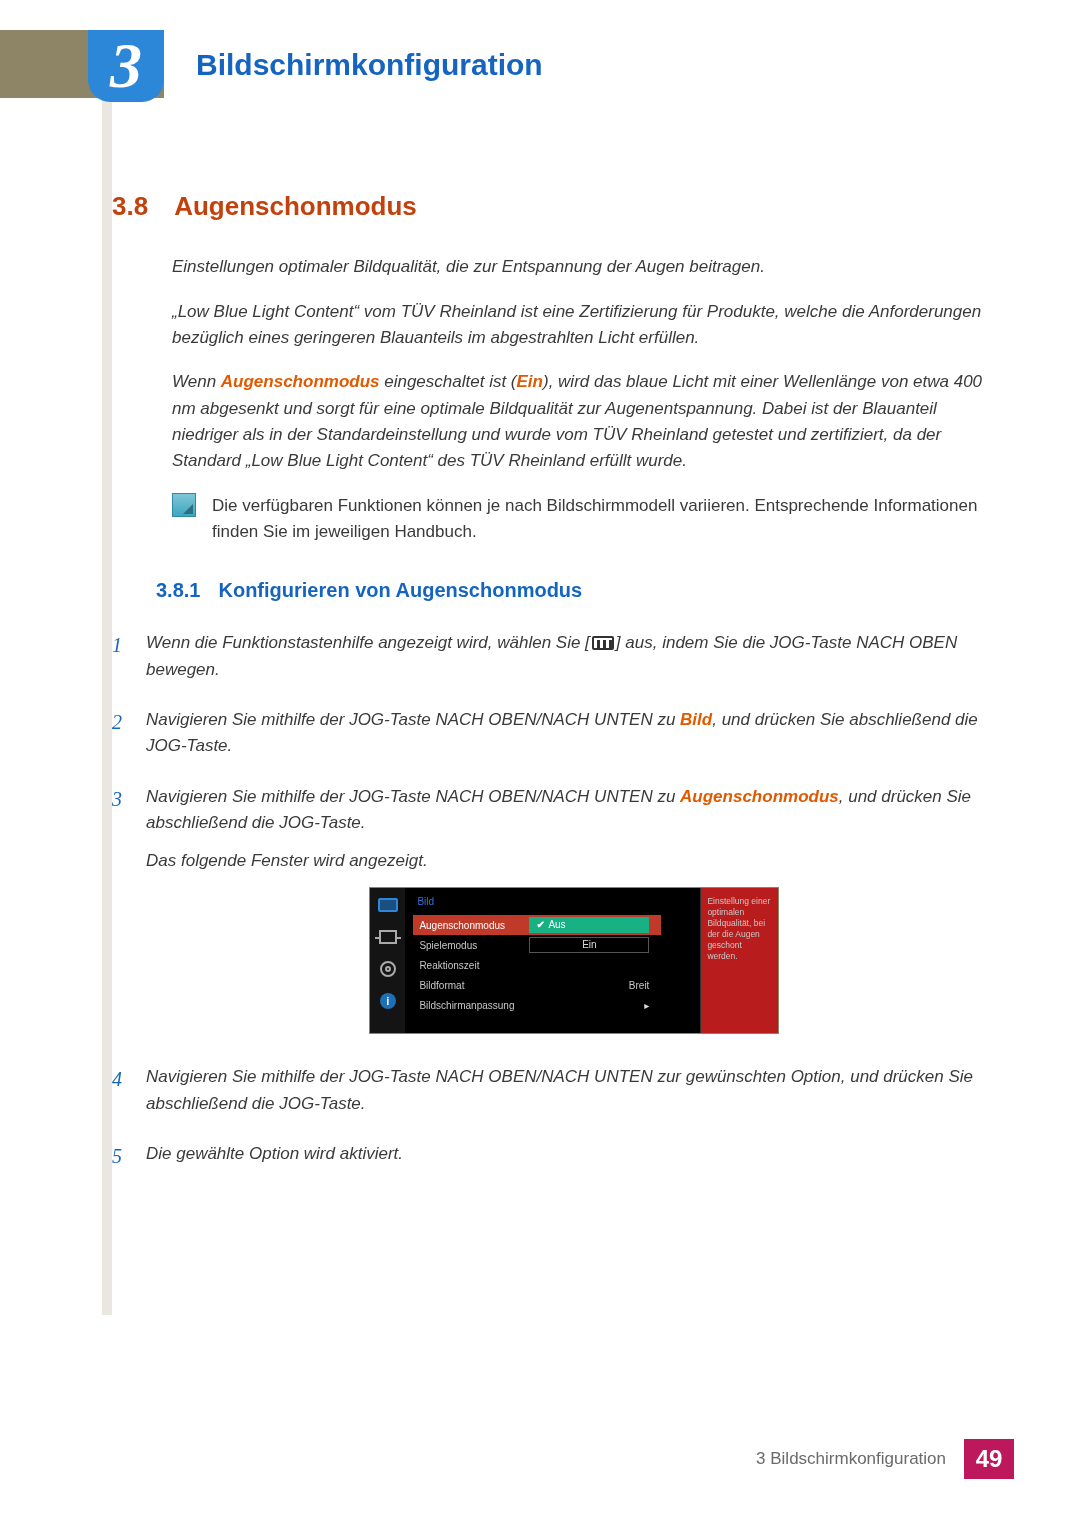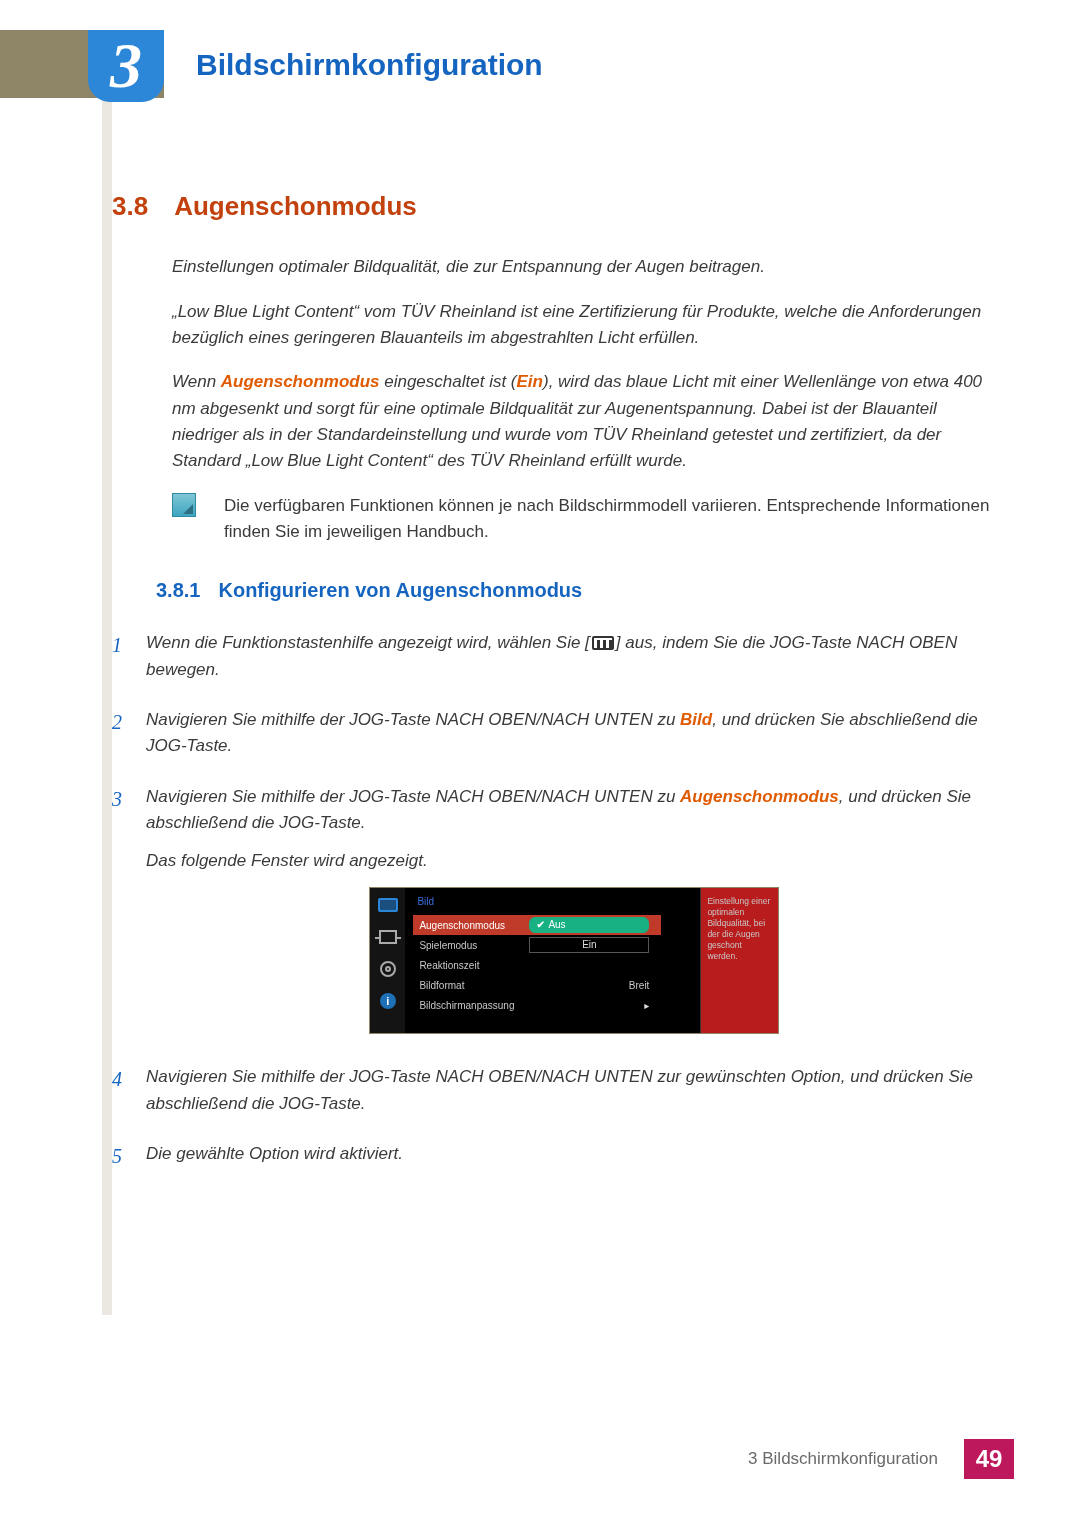--- a/index.html
+++ b/index.html
@@ -64,21 +64,21 @@
     color: #c2410c;
     font-size: 26px;
     font-weight: 700;
     margin-bottom: 28px;
   }
   .sec-head .num { margin-right: 26px; }
   .body-block { margin-left: 60px; font-style: italic; }
   .body-block p { margin-bottom: 18px; }
   .hl { color: #e05a00; font-weight: 700; }
   .note-row {
-    display: flex; gap: 28px; margin: 12px 0 30px 60px;
+    display: flex; gap: 16px; margin: 12px 0 30px 60px;
   }
   .note-icon {
     width: 24px; height: 24px; flex: 0 0 24px;
     background: linear-gradient(#7fc6d6,#3ea6c0);
     border: 1px solid #2d8aa2;
     position: relative;
   }
   .note-icon::after {
     content: ""; position: absolute;
     right: 2px; bottom: 2px;
@@ -145,32 +145,32 @@
   .osd-mid { flex:1; padding:6px 8px 18px 8px; }
   .osd-title { color:#3b6fe0; font-size:10px; margin-bottom:6px; padding-left:4px;}
   .osd-row { display:flex; align-items:center; height:20px; padding:0 6px; }
   .osd-row.sel { background:#c03a2a; color:#fff; }
   .osd-row .lab { flex:0 0 110px; }
   .osd-row .valwrap { flex:1; display:flex; justify-content:flex-end; padding-right:6px;}
   .osd-row .btn {
     width:120px; height:16px; border:1px solid #555; text-align:center;
     line-height:14px; font-size:10px; color:#ddd;
   }
-  .osd-row .btn.on { background:#17b183; border-color:#17b183; color:#fff; text-align:left; padding-left:6px;border-radius:6px;}
+  .osd-row .btn.on { background:#17b183; border-color:#17b183; color:#fff; text-align:left; padding-left:6px;}
   .check { display:inline-block; width:10px; font-weight:700; color:#fff; margin-right:2px;}
   .arrow { font-size:10px; color:#ddd; }
   .osd-right {
     width:86px; background:#b91c1c; border-left:1px solid #333;
     padding:8px 6px; font-size:8.5px; line-height:1.3; color:#c8c8c8;margin-left:31px;
   }
 
   
   .footer {
     position:absolute; bottom:48px; right:66px;
-    display:flex; align-items:center; gap:12px;
+    display:flex; align-items:center; gap:4px;
     font-size:17px;
   }
   .footer-label { color:#6a6a6a; padding-right:14px; }
   .footer-page {
     background:#be185d; color:#fff;
     width:50px; height:40px; display:flex;
     align-items:center; justify-content:center;
     font-size:24px; font-weight:700;
   }
 </style>

